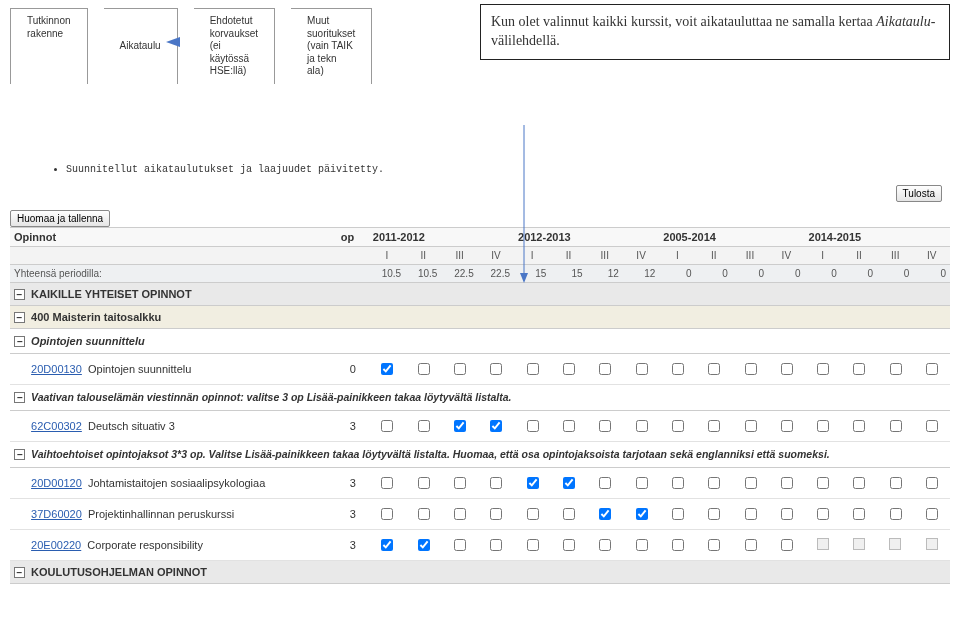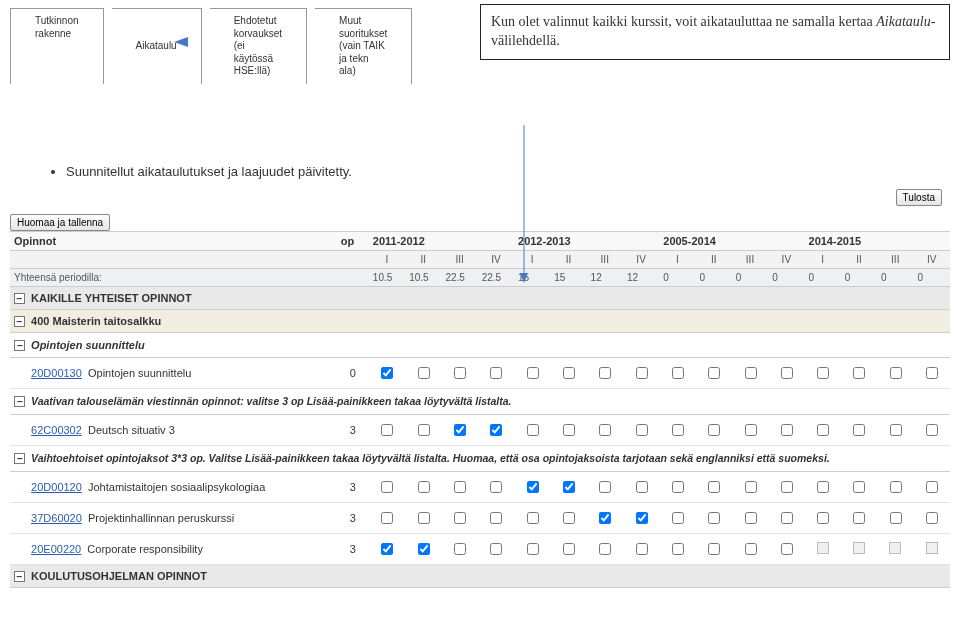--- a/index.html
+++ b/index.html
@@ -8,27 +8,27 @@
     font-family: Arial, Helvetica, sans-serif;
     font-size: 11px;
     color: #333;
     background: #fff;
     width: 960px;
   }
   .tabs-row { display: flex; border-bottom: none; margin-left: 10px; margin-top: 8px; }
   .tab-cell {
     border: 1px solid #999;
     border-bottom: none;
-    padding: 6px 24px;
+    padding: 6px 16px;
     min-width: 60px;
     min-height: 58px;
     font-size: 10px;
     line-height: 1.25;
     background: #fff;
-    margin-right: 8px;
+    margin-right: 16px;
   }
   .tab-cell + .tab-cell { border-left: none; }
   .arrow-wrap { position: relative; display:flex; align-items:center; justify-content:center; }
   .arrow-left {
     position: absolute; left: 62px; top: 28px;
     width: 0; height: 0;
     border-top: 5px solid transparent;
     border-bottom: 5px solid transparent;
     border-right: 14px solid #4a76c6;
   }
@@ -38,21 +38,21 @@
     width: 470px;
     border: 1px solid #222;
     background: #fff;
     padding: 8px 10px;
     font-size: 14px;
     line-height: 1.35;
     font-family: "Times New Roman", serif;
   }
   .info-box .italic { font-style: italic; }
   svg.connector { position:absolute; left:0; top:0; pointer-events:none; }
-  .status-list { margin: 80px 0 10px 26px; font-size: 13px; }
+  .status-list { margin: 80px 0 10px 26px; font-size: 10px; font-family: Liberation Mono, monospace; }
   .status-list li { margin-bottom: 2px; }
 
   .btn {
     border: 1px solid #888;
     background: linear-gradient(#fefefe,#e5e5e5);
     font-size: 10px;
     padding: 2px 6px;
     border-radius: 2px;
     cursor: pointer;
   }
@@ -68,21 +68,21 @@
   table.sched th, table.sched td {
     font-size: 11px;
     padding: 3px 4px;
     vertical-align: middle;
   }
   tr.hdr1 th { border-top:1px solid #ccc; border-bottom:1px solid #ccc; background:#f8f8f8; font-weight:bold; text-align:left; }
   tr.hdr1 th.year { text-align:left; font-weight:bold; }
   tr.hdr2 th { background:#f3f3f3; color:#555; font-size:10px; text-align:center; font-weight:normal; border-bottom:1px solid #ccc; }
   tr.hdr2 th.lbl { text-align:left; font-weight:bold; color:#222; }
 
-  tr.totals td { background:#eef0f2; color:#555; font-size:10px; text-align:left; }
+  tr.totals td { background:#eef0f2; color:#555; font-size:10px; text-align:right; }
   tr.totals td.lbl { text-align:left; padding-left:4px; }
 
   tr.section td { background:#e9e9e9; font-weight:bold; border-top:1px solid #ccc; border-bottom:1px solid #ccc; padding-top:5px; padding-bottom:5px; }
   tr.subsection td { background:#f1eee1; font-weight:bold; border-bottom:1px solid #ccc; padding-top:5px; padding-bottom:5px; }
   tr.subsub td { background:#fff; font-weight:bold; font-style:italic; border-bottom:1px solid #ccc; padding-top:6px; padding-bottom:6px; }
 
   tr.course td { border-bottom:1px solid #e2e2e2; padding-top:6px; padding-bottom:6px; }
   tr.course td.center, tr.subsub td.center { text-align:center; }
   tr.note td { font-weight:bold; font-style:italic; font-size:10.5px; border-bottom:1px solid #ccc; padding-top:6px; padding-bottom:6px; line-height:1.25; }
 

